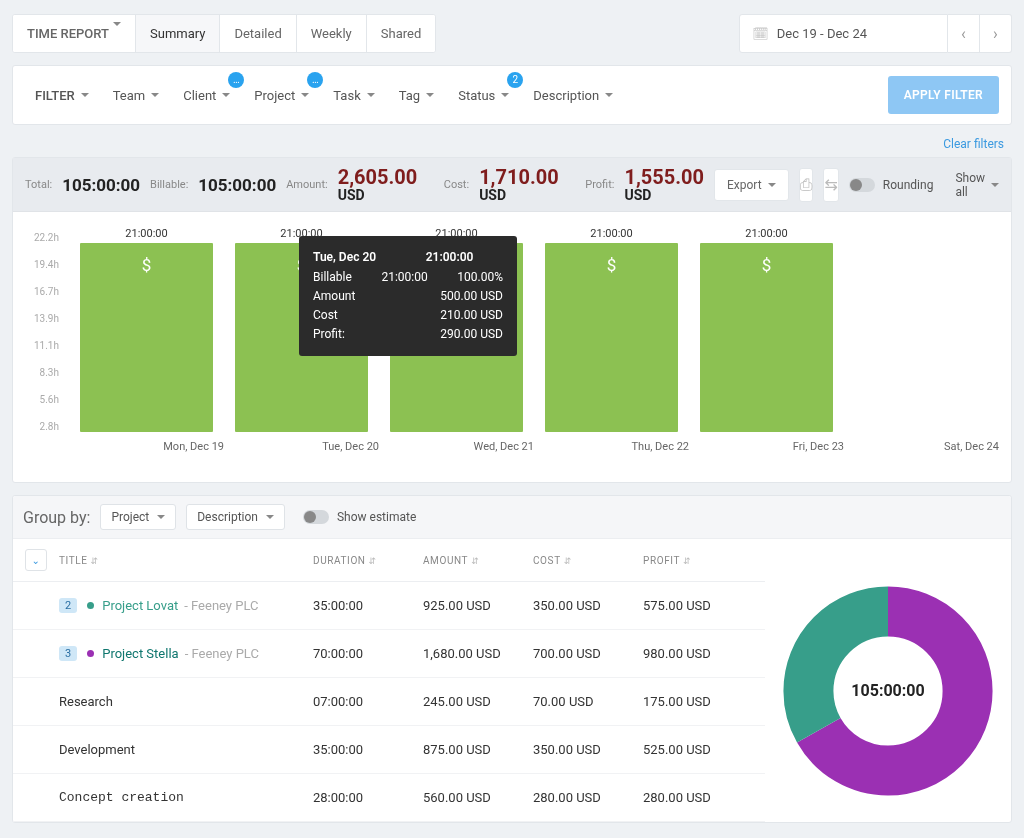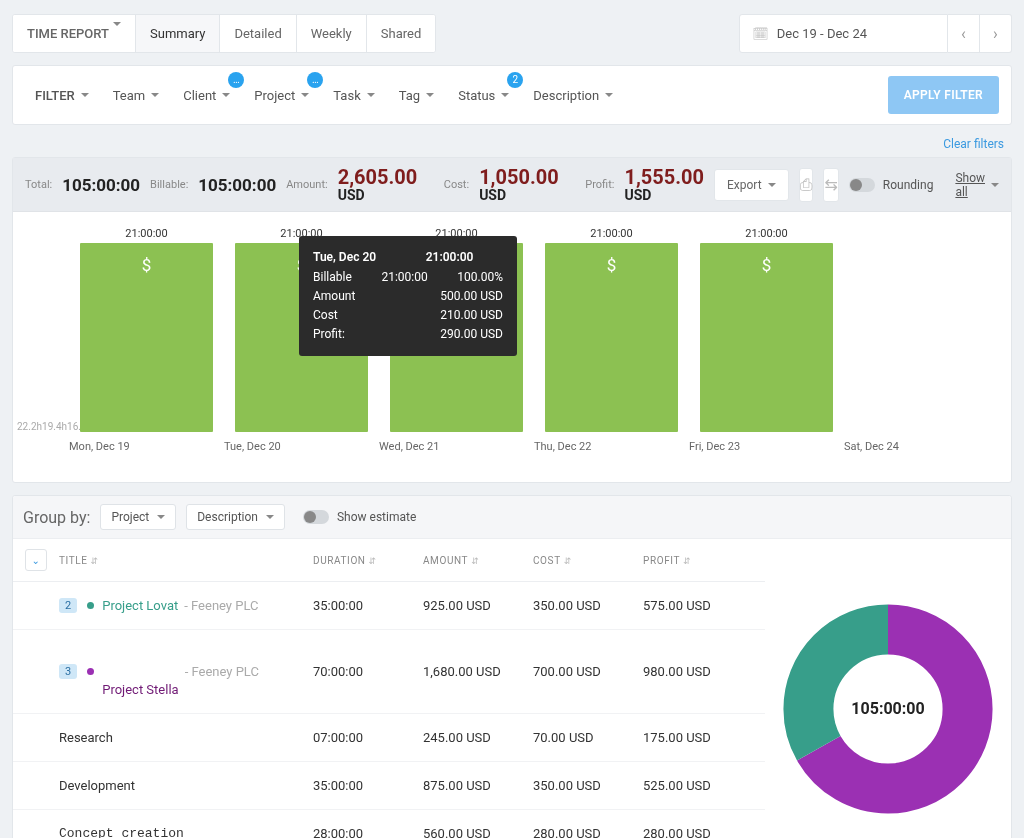--- a/index.html
+++ b/index.html
@@ -26,30 +26,30 @@
   .metric-label { font-size: 11px; color: #888; }
   .metric-big { font-size: 17px; font-weight: 700; color: #222; }
   .metric-stack { display: flex; flex-direction: column; line-height: 1.1; }
   .metric-stack .top { font-size: 20px; font-weight: 700; color: #7f1d1d; }
   .metric-stack .bottom { font-size: 14px; font-weight: 700; color: #222; }
   .export-btn { margin-left: auto; padding: 8px 12px; border: 1px solid #e2e6ea; border-radius: 3px; font-size: 12px; color: #666; display: flex; align-items: center; gap: 4px; background:#fff; cursor: pointer; }
   .icon-btn { width: 36px; height: 34px; border: 1px solid #e2e6ea; border-radius: 3px; display: flex; align-items: center; justify-content: center; color: #bbb; background:#fff; cursor: pointer; }
   .toggle { width: 26px; height: 14px; background: #d4d8dc; border-radius: 7px; position: relative; }
   .toggle .knob { position: absolute; width: 12px; height: 12px; background: #888; border-radius: 50%; top: 1px; left: 1px; }
   .rounding { display: flex; align-items: center; gap: 8px; font-size: 12px; color: #555; }
-  .showall { font-size: 12px; color: #555; display: flex; align-items: center; gap: 4px; cursor: pointer; text-decoration: underline; }
+  .showall { font-size: 12px; color: #555; display: flex; align-items: center; gap: 4px; cursor: pointer; }
   .chart-area { position: relative; padding: 20px 12px 16px 56px; height: 270px; }
-  .y-axis { position: absolute; left: 4px; top: 20px; bottom: 50px; width: 48px; display: flex; flex-direction: row; justify-content: space-between; align-items: flex-end; font-size: 10px; color: #aaa; padding-right: 6px; }
+  .y-axis { position: absolute; left: 4px; top: 20px; bottom: 50px; width: 48px; display: flex; flex-direction: column; justify-content: space-between; align-items: flex-end; font-size: 10px; color: #aaa; padding-right: 6px; }
   .bars { display: flex; align-items: flex-end; height: 200px; gap: 0; }
   .bar-col { flex: 1; display: flex; flex-direction: column; align-items: center; position: relative; }
   .bar-label-top { font-size: 11px; color: #333; position: absolute; top: -16px; }
   .bar { width: 86%; background: #8cc152; position: relative; border-radius: 1px; }
   .dollar { position: absolute; top: 12px; left: 50%; transform: translateX(-50%); color: #fff; font-size: 17px; }
   .x-labels { display: flex; margin-top: 8px; }
-  .x-labels div { flex: 1; text-align: left; font-size: 11px; color: #666; }
+  .x-labels div { flex: 1; text-align: right; font-size: 11px; color: #666; }
   .tooltip { position: absolute; background: #2b2b2b; color: #fff; padding: 12px 14px; border-radius: 3px; font-size: 12px; line-height: 1.6; z-index: 10; width: 218px; }
   .tooltip b { font-weight: 600; }
   .tooltip-row { display: flex; justify-content: space-between; }
   .groupbar { display: flex; align-items: center; padding: 8px 10px; gap: 10px; background: #f5f6f8; border-bottom: 1px solid #eceef1; border-radius: 3px 3px 0 0; }
   .groupbar .lbl { font-size: 16px; color: #666; }
   .select { border: 1px solid #dfe3e7; background: #fff; padding: 5px 10px; font-size: 12px; color: #555; border-radius: 3px; display: flex; align-items: center; gap: 6px; cursor: pointer; }
   .bottom-wrap { display: flex; }
   .table-wrap { flex: 1; }
   .thead { display: flex; padding: 10px 12px; font-size: 10px; letter-spacing: 0.6px; color: #888; border-bottom: 1px solid #eceef1; align-items: center; }
   .sort-icon { font-size: 9px; color: #bbb; margin-left: 3px; }
@@ -139,21 +139,21 @@
     <span class="metric-label">Billable:</span>
     <span class="metric-big">105:00:00</span>
     <span class="metric-label">Amount:</span>
     <div class="metric-stack">
         <span class="top">2,605.00</span>
         <span class="bottom">USD</span>
       </div>
     <span style="width:24px"></span>
     <span class="metric-label">Cost:</span>
     <div class="metric-stack">
-        <span class="top">1,050.00</span>
+        <span class="top">1,710.00</span>
         <span class="bottom">USD</span>
       </div>
     <span style="width:24px"></span>
     <span class="metric-label">Profit:</span>
     <div class="metric-stack">
         <span class="top">1,555.00</span>
         <span class="bottom">USD</span>
       </div>
     <div class="export-btn">
         <span>Export</span>
@@ -304,21 +304,21 @@
             <div class="col-num">35:00:00</div>
             <div class="col-num">925.00 USD</div>
             <div class="col-num">350.00 USD</div>
             <div class="col-num">575.00 USD</div>
           </div>
           <div class="trow">
             <div class="col-collapse"></div>
             <div class="col-title" style="display: flex; align-items: center;">
               <span class="count-badge">3</span>
               <span class="dot" style="background: rgb(155, 48, 179);"></span>
-              <span style="color: #701a75; margin-top: 36px;">Project Stella</span>
+              <span style="color: #0f766e;">Project Stella</span>
               <span class="muted"> - Feeney PLC</span>
             </div>
             <div class="col-num">70:00:00</div>
             <div class="col-num">1,680.00 USD</div>
             <div class="col-num">700.00 USD</div>
             <div class="col-num">980.00 USD</div>
           </div>
           <div class="trow">
             <div class="col-collapse"></div>
             <div class="col-title" style="display: flex; align-items: center;">

